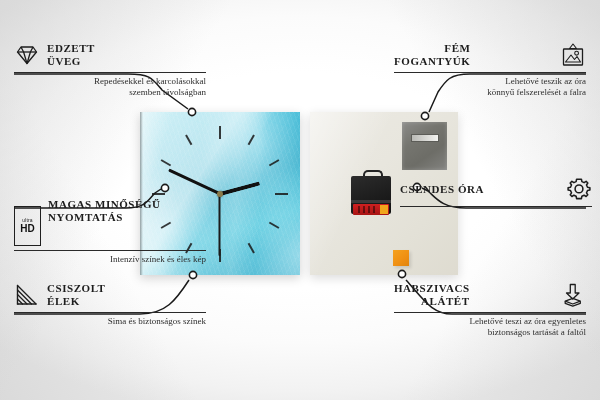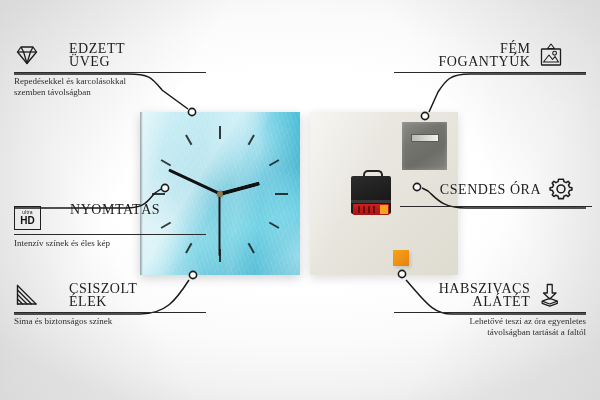--- a/index.html
+++ b/index.html
@@ -223,58 +223,57 @@
     position: absolute;
     z-index: 4;
     width: 192px;
   }
   .feature .head {
     display: flex;
     align-items: center;
     gap: 7px;
   }
   .feature.left .head { justify-content: flex-start; }
-  .feature.right .head { justify-content: center; }
+  .feature.right .head { justify-content: space-between; }
   .feature .titles {
     font-family: "Liberation Serif", serif;
-    font-size: 14px;
-    font-weight: 400;
+    font-size: 11px;
+    font-weight: 700;
     letter-spacing: .55px;
     color: #1d1d1d;
     line-height: 13px;
     text-transform: uppercase;
-    margin-left: 22px;
   }
   .feature.left .titles { text-align: left; }
   .feature.right .titles { text-align: right; }
   .feature .rule {
     height: 1px;
     background: #2a2a2a;
     margin: 4px 0 3px 0;
   }
   .feature .desc {
     font-family: "Liberation Serif", serif;
     font-size: 9px;
     color: #2f2f2f;
     line-height: 11px;
   }
-  .feature.left .desc { text-align: left; }
+  .feature.left .desc { text-align: right; }
   .feature.right .desc { text-align: right; }
 
   .ficon {
     width: 26px;
     height: 26px;
     flex: 0 0 26px;
     display: block;
   }
   .ficon svg { display: block; width: 26px; height: 26px; }
 
   
   .hd-badge {
-    width: 27px; height: 24px;
+    width: 27px; height: 40px;
     flex: 0 0 27px;
     border: 1.4px solid #1f1f1f;
     box-sizing: border-box;
     display: flex;
     flex-direction: column;
     align-items: center;
     justify-content: center;
     line-height: 1;
     margin-top: 30px;
   }
@@ -403,21 +402,21 @@
     </div>
   </div>
 
   <div class="feature left" id="f-print">
     <div class="head">
       <span class="hd-badge">
         <span class="u">ultra</span>
         <span class="hd">HD</span>
       </span>
       <span class="titles">
-        <br>
+        <span>MAGAS MINŐSÉGŰ</span><br>
         <span>NYOMTATÁS</span>
       </span>
     </div>
     <div class="rule"></div>
     <div class="desc">
       <span>Intenzív színek és éles kép</span>
     </div>
   </div>
 
   <div class="feature left" id="f-edges">
@@ -456,20 +455,24 @@
           <g fill="none" stroke="#1d1d1d" stroke-width="1.3" stroke-linejoin="round">
             <path d="M13 2 L9.5 6.5 L16.5 6.5 Z" stroke-width="1.1"></path>
             <rect x="3.5" y="7" width="19" height="16" rx="0.6"></rect>
             <path d="M5.5 20 L11 13 L14.5 17.5 L17 14.5 L20.5 20 Z" stroke-width="1.1"></path>
             <circle cx="16.6" cy="11.2" r="1.9" stroke-width="1.1"></circle>
           </g>
         </svg>
       </span>
     </div>
     <div class="rule"></div>
+    <div class="desc">
+      <span>Lehetővé teszik az óra</span><br>
+      <span>könnyű felszerelését a falra</span>
+    </div>
   </div>
 
   <div class="feature right" id="f-mech">
     <div class="head">
       <span class="titles">
         <span>CSENDES ÓRA</span><br>
       </span>
       <span class="ficon">
         <svg viewBox="0 0 26 26">
           <g fill="none" stroke="#1d1d1d" stroke-width="1.55" stroke-linejoin="round">
@@ -494,17 +497,17 @@
             <path d="M10.3 2.5 L15.2 2.5 L15.2 11 L19 11 L12.75 17 L6.5 11 L10.3 11 Z"></path>
             <path d="M5.2 19.2 L12.75 16.4 L20.3 19.2 L12.75 22 Z"></path>
             <path d="M5.2 19.2 L5.2 21.3 L12.75 24.1 L20.3 21.3 L20.3 19.2"></path>
           </g>
         </svg>
       </span>
     </div>
     <div class="rule"></div>
     <div class="desc">
       <span>Lehetővé teszi az óra egyenletes</span><br>
-      <span>távolságban tartását a faltól</span>
+      <span>biztonságos tartását a faltól</span>
     </div>
   </div>
 
 </div>
 
 </body></html>

